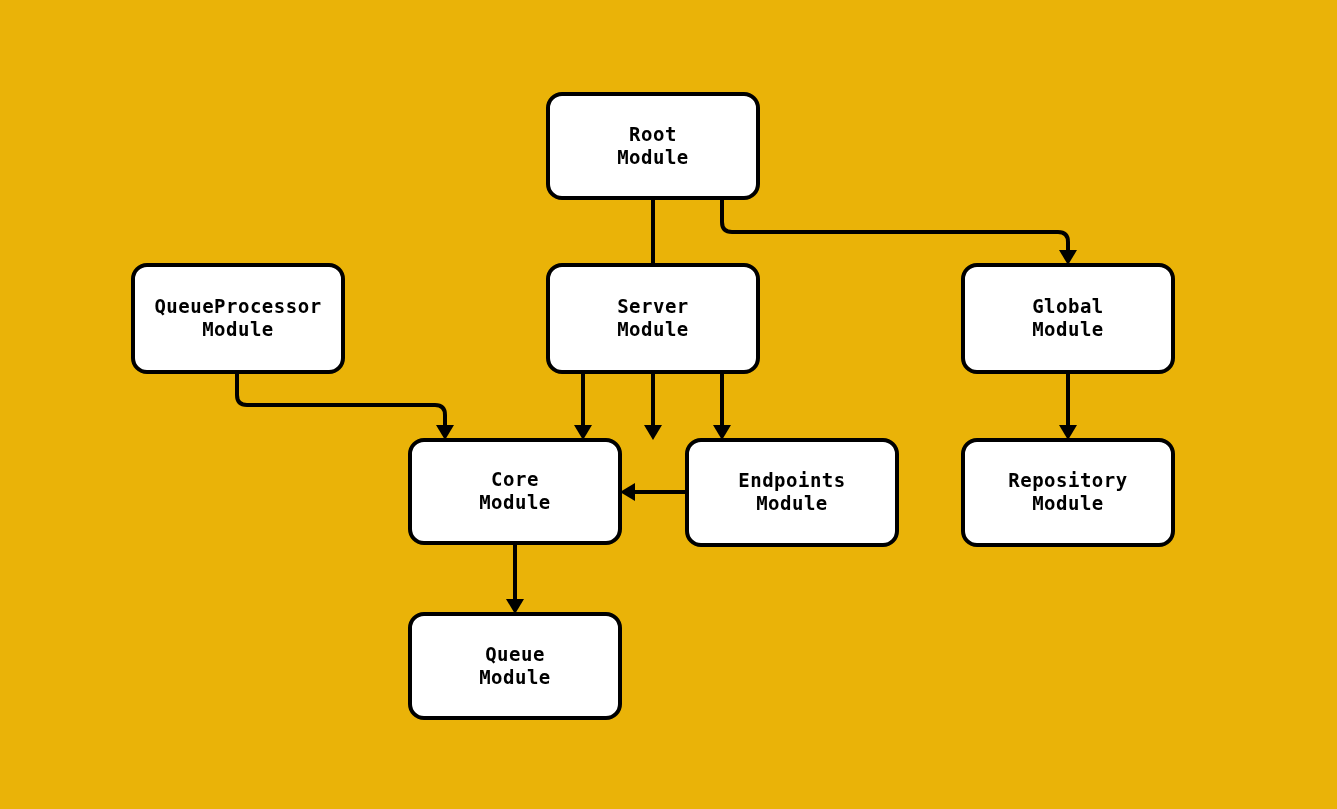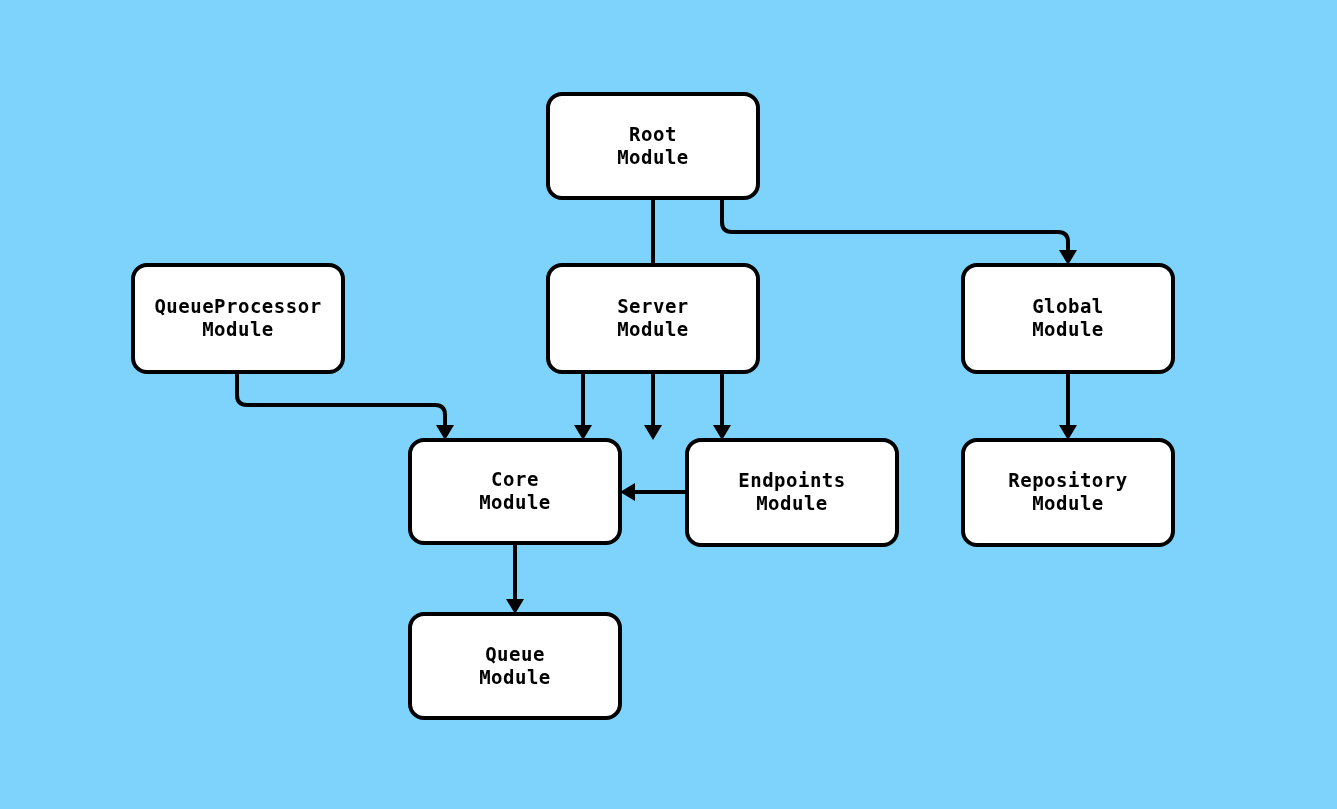--- a/index.html
+++ b/index.html
@@ -8,21 +8,21 @@
     padding: 0;
     background: #ffffff;
   }
   body {
     font-family: "DejaVu Sans Mono", "Liberation Mono", monospace;
   }
   #diagram-root {
     position: relative;
     width: 1337px;
     height: 809px;
-    background: #7dd3fc;
+    background: #eab308;
     overflow: hidden;
   }
   #diagram-svg {
     position: absolute;
     top: 0;
     left: 0;
     width: 1337px;
     height: 809px;
     display: block;
   }

